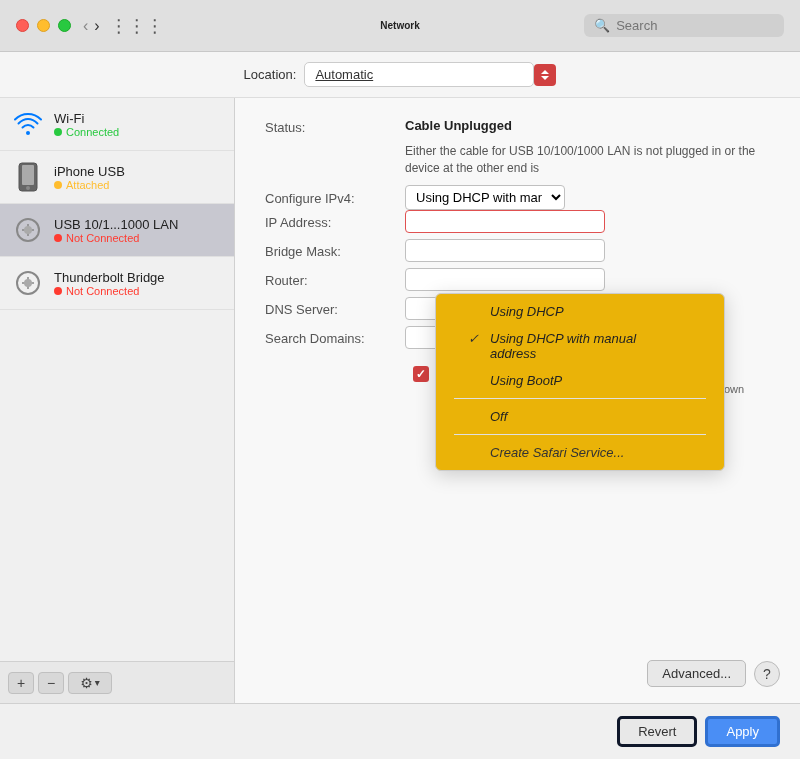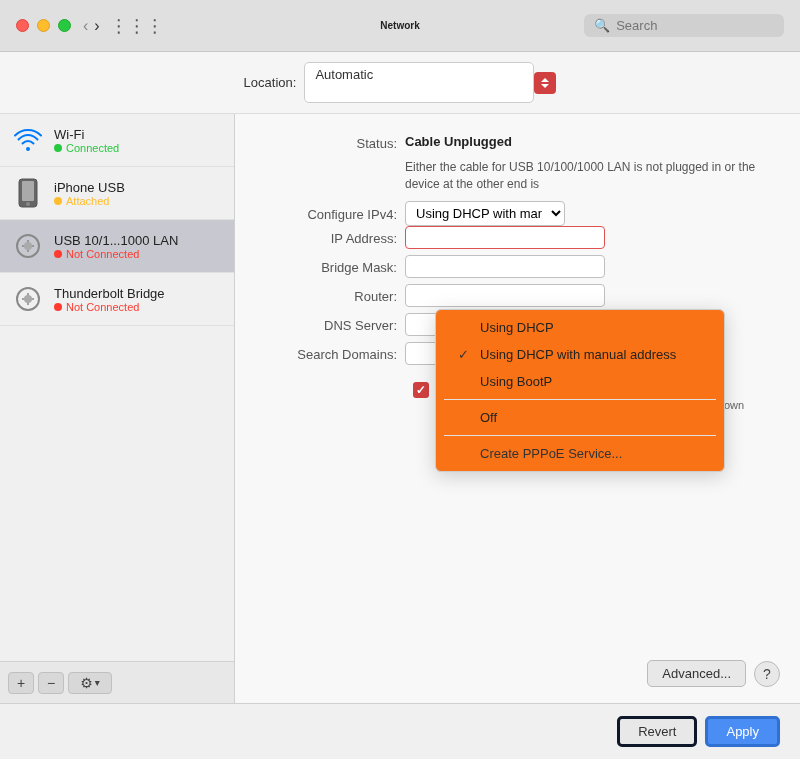--- a/index.html
+++ b/index.html
@@ -101,25 +101,26 @@
     .location-select-wrap {
       position: relative;
       display: flex;
       align-items: center;
     }
     .location-select {
       appearance: none;
       background: white;
       border: 1px solid #ccc;
       border-radius: 5px;
-      padding: 4px 30px 20px 10px;
+      padding: 4px 30px 4px 10px;
       font-size: 13px;
       color: #333;
       width: 230px;
       cursor: pointer;
+      text-decoration: underline;
     }
     .location-arrow-icon {
       background: #d04040;
       border-radius: 4px;
       width: 22px;
       height: 22px;
       display: flex;
       flex-direction: column;
       align-items: center;
       justify-content: center;
@@ -246,21 +247,21 @@
       position: relative;
       overflow: hidden;
     }
     .detail-row {
       display: flex;
       align-items: flex-start;
       margin-bottom: 8px;
       font-size: 13px;
     }
     .detail-label {
-      text-align: right;
+      text-align: left;
       width: 140px;
       flex-shrink: 0;
       color: #555;
       padding-right: 8px;
       padding-top: 2px;
     }
     .detail-value {
       color: #222;
       flex: 1;
     }
@@ -286,29 +287,30 @@
       padding: 3px 6px;
       font-size: 13px;
       background: white;
       width: 200px;
     }
     .field-input.red-border { border-color: #e05050; }
 
     
     .dropdown-menu {
       position: absolute;
-      background: #f97316;
+      background: #eab308;
       border: 1px solid #ccc;
       border-radius: 6px;
       box-shadow: 0 4px 20px rgba(0,0,0,0.18);
       z-index: 100;
       top: 195px;
       left: 200px;
       width: 290px;
-      padding: 4px 8px;
+      padding: 4px 18px;
+      font-style: italic;
     }
     .dropdown-item {
       padding: 6px 20px 6px 36px;
       font-size: 13px;
       color: #222;
       cursor: pointer;
       position: relative;
     }
     .dropdown-item.checked::before {
       content: '✓';
@@ -591,21 +593,21 @@
       </div>
     </div>
 
     <div class="dropdown-menu">
       <div class="dropdown-item">Using DHCP</div>
       <div class="dropdown-item checked">Using DHCP with manual address</div>
       <div class="dropdown-item">Using BootP</div>
       <div class="dropdown-separator"></div>
       <div class="dropdown-item">Off</div>
       <div class="dropdown-separator"></div>
-      <div class="dropdown-item create-pppoe">Create PPPoE Service...</div>
+      <div class="dropdown-item create-pppoe">Create Safari Service...</div>
     </div>
 
     <div class="detail-bottom-actions">
       <button class="advanced-btn">Advanced...</button>
       <button class="help-btn">?</button>
     </div>
 
   </div>
 </div>
 

